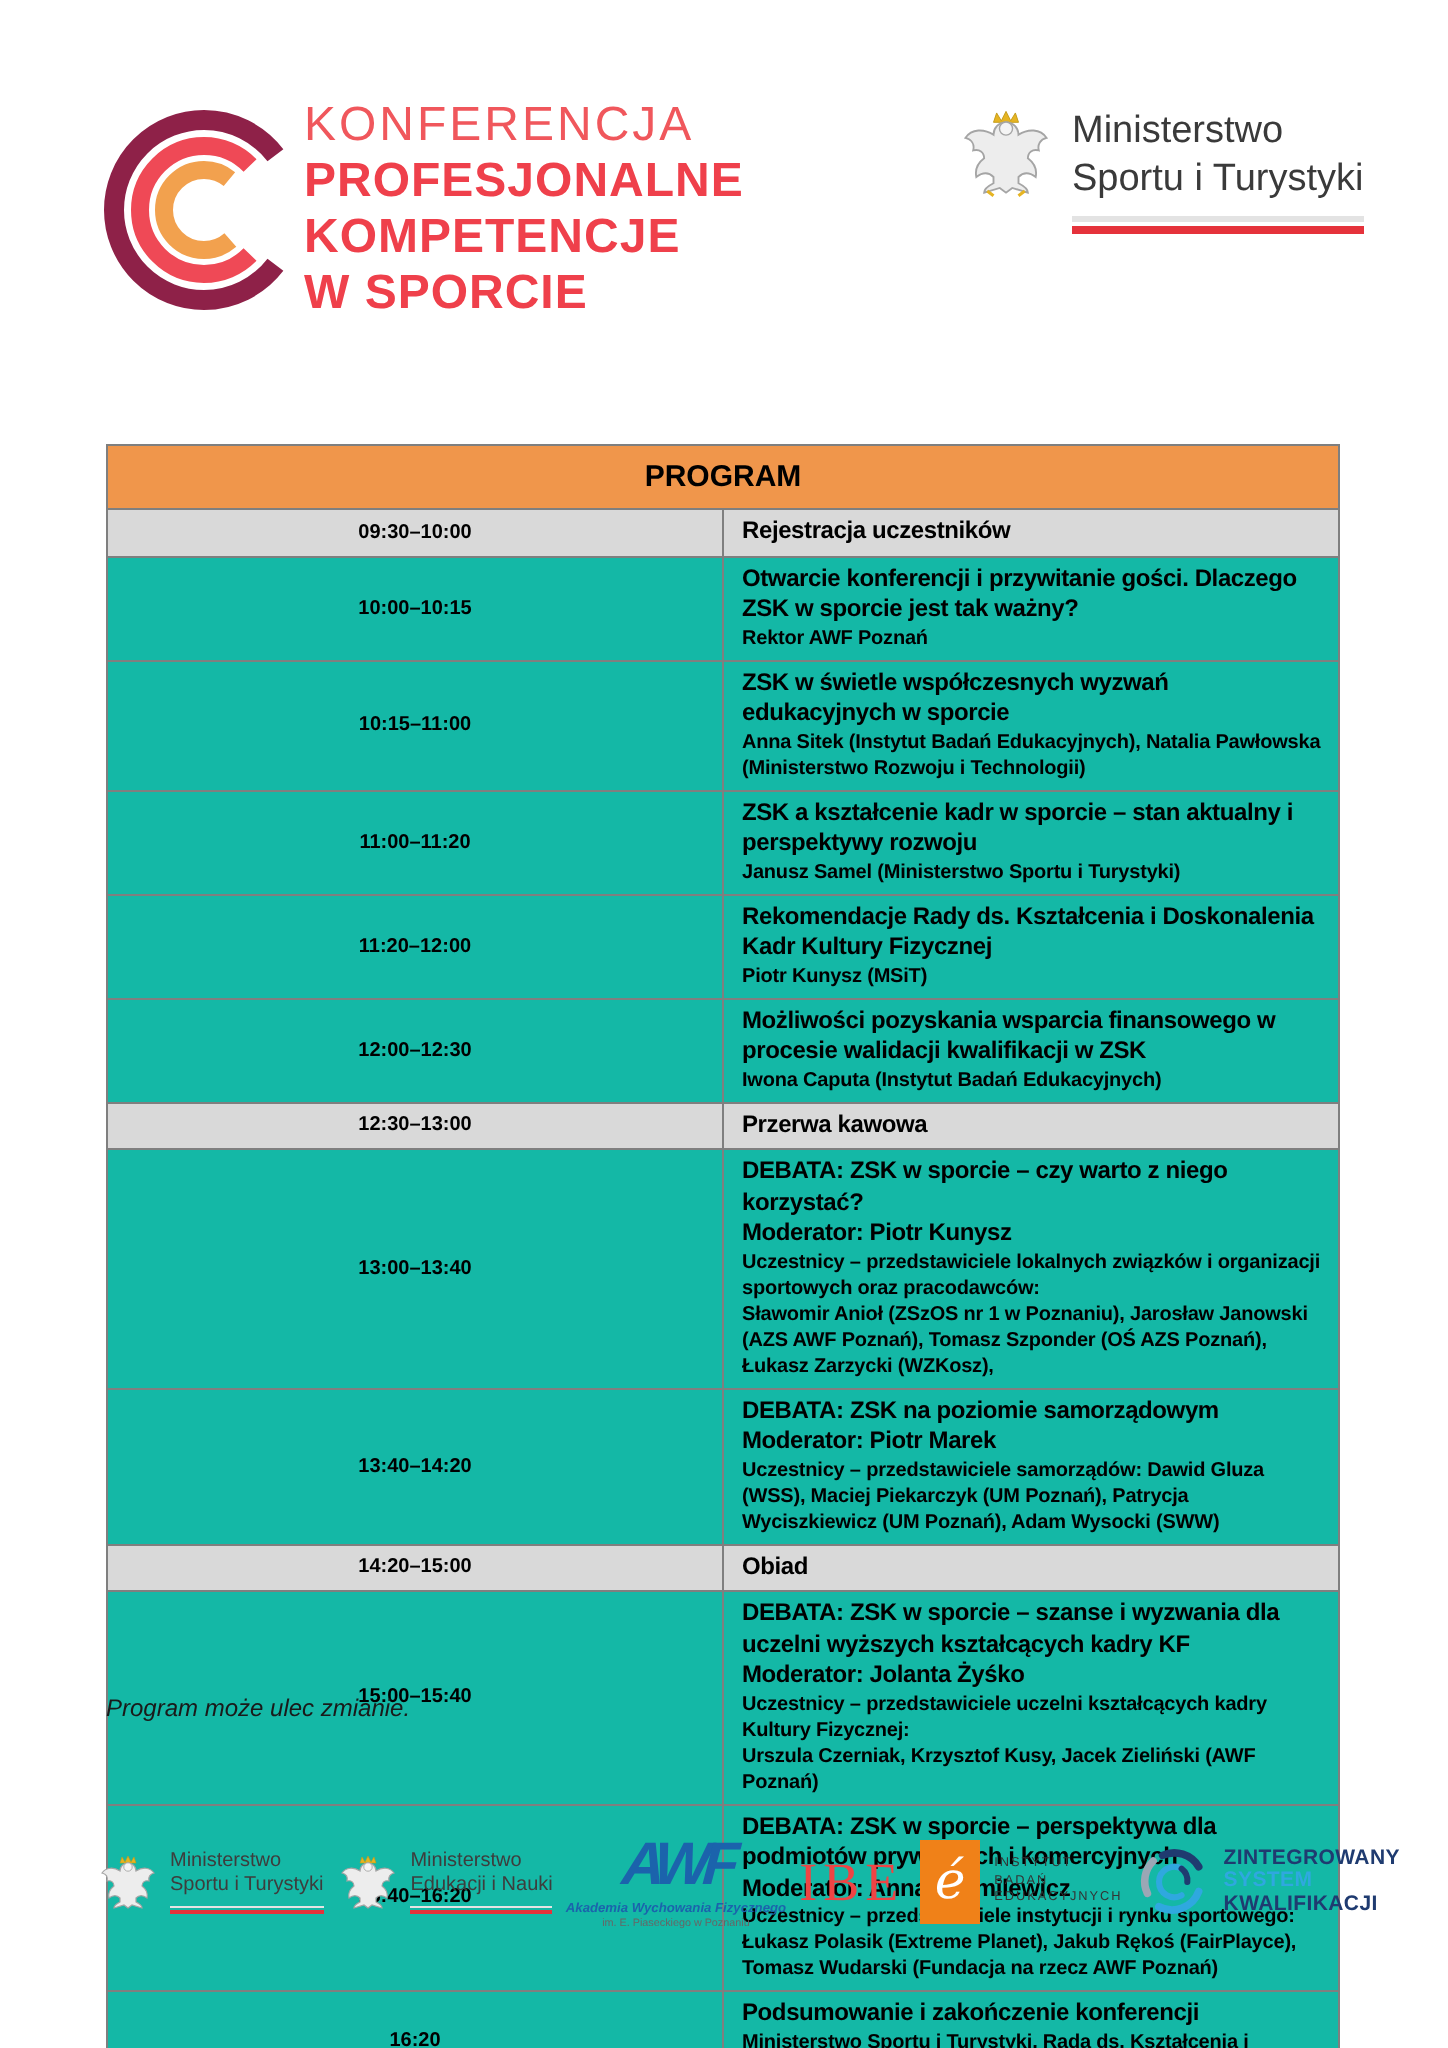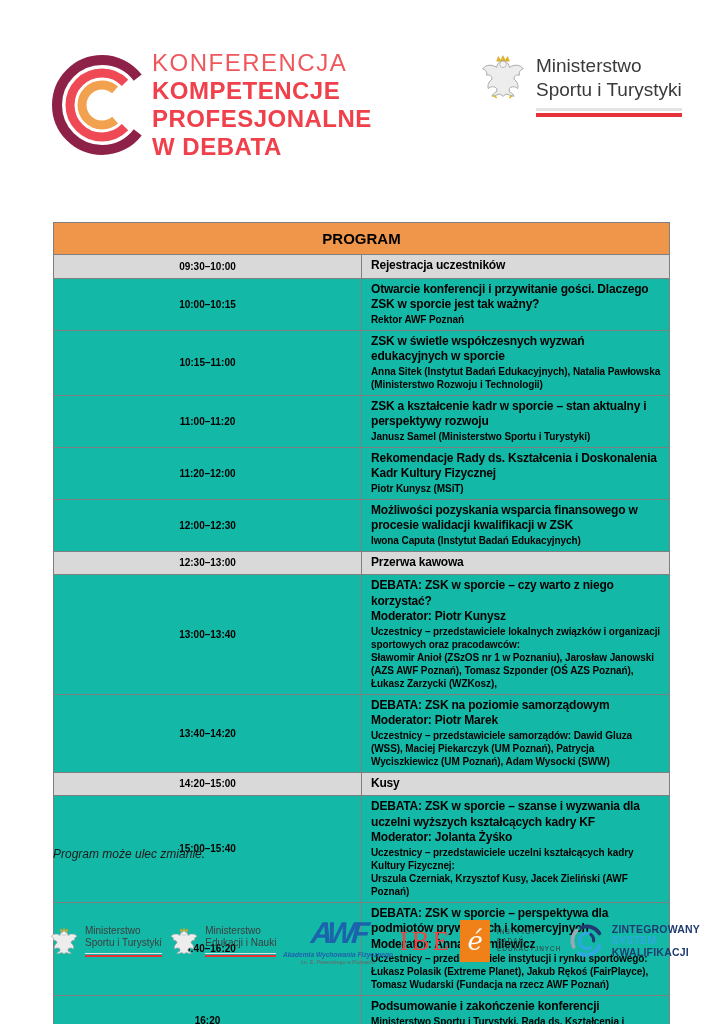--- a/index.html
+++ b/index.html
@@ -86,23 +86,23 @@
 <div class="brand">
   <svg class="brand-arcs" viewBox="0 0 96 122">
     <g fill="none">
       <circle cx="52" cy="61" r="45" stroke="#8e2148" stroke-width="10" pathLength="360" stroke-dasharray="285 75" stroke-dashoffset="-37.5"></circle>
       <circle cx="52" cy="61" r="32" stroke="#ef4956" stroke-width="9" pathLength="360" stroke-dasharray="272 88" stroke-dashoffset="-44"></circle>
       <circle cx="52" cy="61" r="20" stroke="#f2a14e" stroke-width="9" pathLength="360" stroke-dasharray="262 98" stroke-dashoffset="-49"></circle>
     </g>
   </svg>
   <div class="brand-text">
     <div class="brand-line light">KONFERENCJA</div>
+    <div class="brand-line">PROFESJONALNE</div>
     <div class="brand-line">KOMPETENCJE</div>
-    <div class="brand-line">PROFESJONALNE</div>
-    <div class="brand-line">W DEBATA</div>
+    <div class="brand-line">W SPORCIE</div>
   </div>
 </div>
 
 <div class="ministry-top">
   <svg class="eagle" width="50" height="56" viewBox="0 0 64 64">
     <path d="M26 7 l3 5 3-6 3 6 3-5 2 6 h-16 z" fill="#e6b422" stroke="#c29a18" stroke-width="0.6"></path>
     <path d="M32 13 C27 13 24 17 24 21 C18 17 10 17 6 23 C10 24 12 27 11 31 C15 30 18 32 18 36 C14 39 12 43 13 48 C17 45 21 45 24 48 L24 52 C20 54 18 56 18 58 L28 55 L32 58 L36 55 L46 58 C46 56 44 54 40 52 L40 48 C43 45 47 45 51 48 C52 43 50 39 46 36 C46 32 49 30 53 31 C52 27 54 24 58 23 C54 17 46 17 40 21 C40 17 37 13 32 13 Z" fill="#ededed" stroke="#a5a5a5" stroke-width="1.2"></path>
     <circle cx="32" cy="17" r="4.2" fill="#f4f4f4" stroke="#a5a5a5" stroke-width="0.9"></circle>
     <path d="M20 57 l4 3 M44 57 l-4 3" stroke="#e6b422" stroke-width="2"></path>
   </svg>
@@ -183,21 +183,21 @@
         <td class="time">13:40–14:20</td>
         <td class="content">
           <div class="title">DEBATA: ZSK na poziomie samorządowym</div>
           <div class="title">Moderator: Piotr Marek</div>
           <div class="detail">Uczestnicy – przedstawiciele samorządów: Dawid Gluza (WSS), Maciej Piekarczyk (UM Poznań), Patrycja Wyciszkiewicz (UM Poznań), Adam Wysocki (SWW)</div>
         </td>
       </tr>
       <tr class="shaded">
         <td class="time">14:20–15:00</td>
         <td class="content">
-          <div class="title">Kusy</div>
+          <div class="title">Obiad</div>
         </td>
       </tr>
       <tr class="plain">
         <td class="time">15:00–15:40</td>
         <td class="content">
           <div class="title">DEBATA: ZSK w sporcie – szanse i wyzwania dla uczelni wyższych kształcących kadry KF</div>
           <div class="title">Moderator: Jolanta Żyśko</div>
           <div class="detail">Uczestnicy – przedstawiciele uczelni kształcących kadry Kultury Fizycznej:</div>
           <div class="detail">Urszula Czerniak, Krzysztof Kusy, Jacek Zieliński (AWF Poznań)</div>
         </td>

